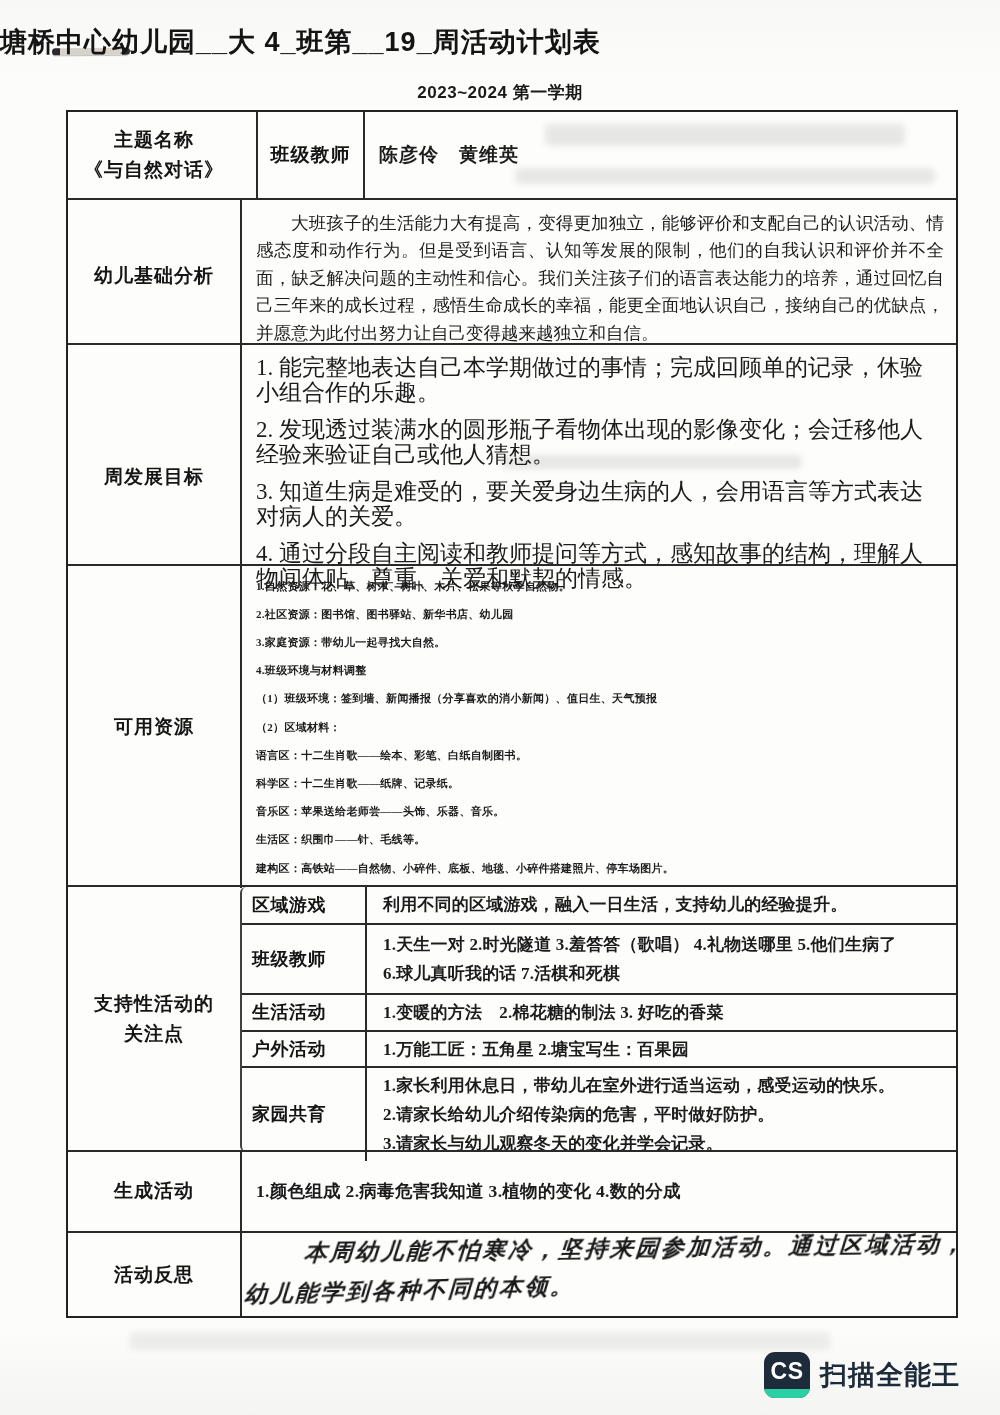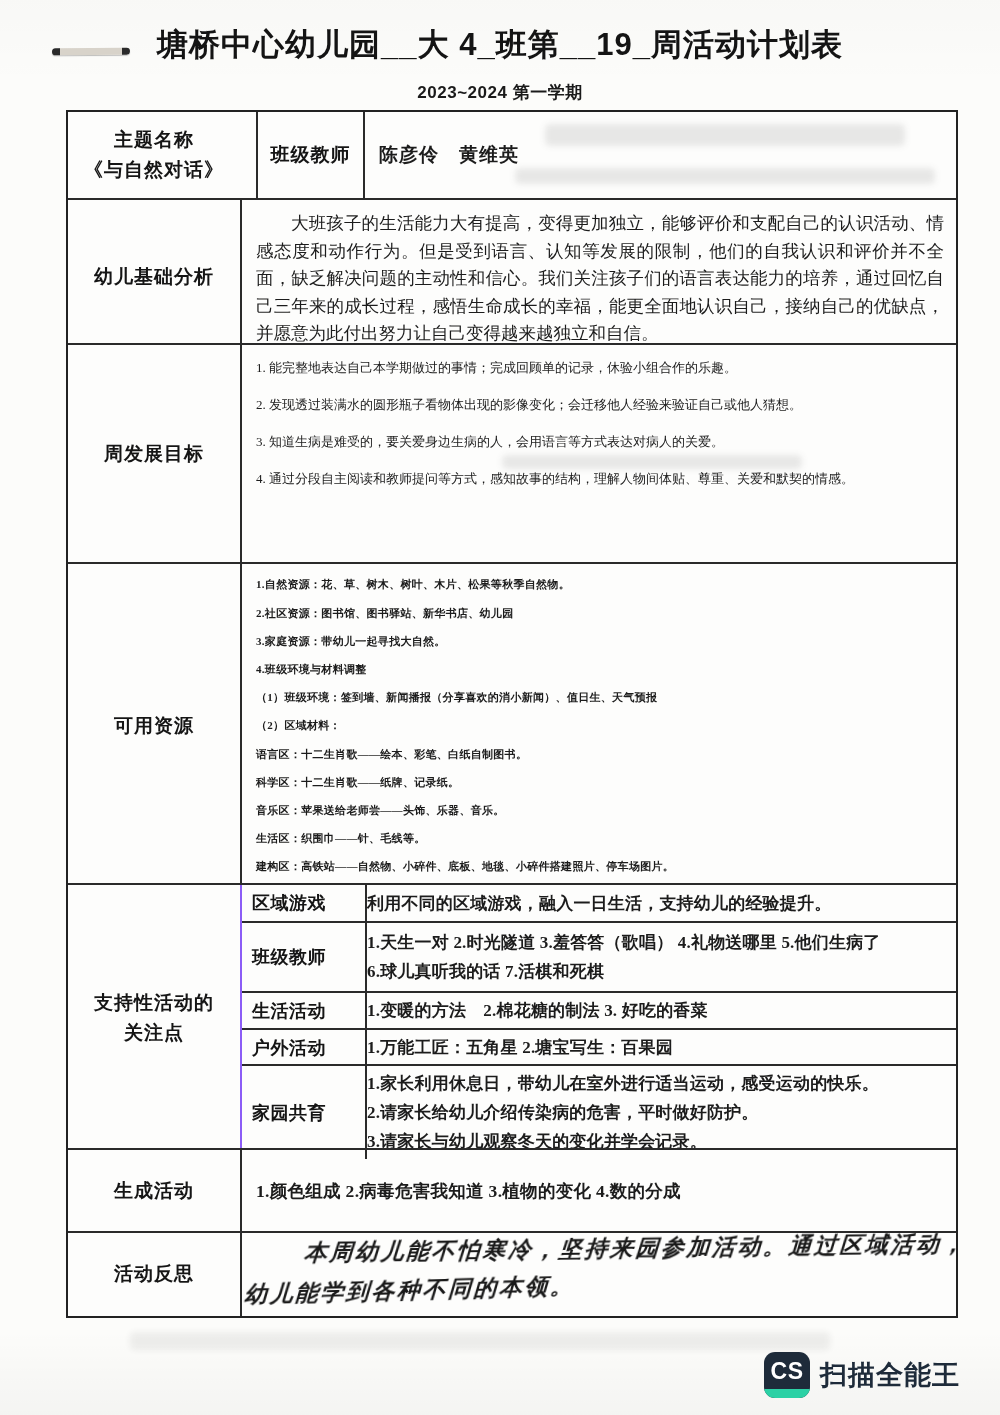--- a/index.html
+++ b/index.html
@@ -20,23 +20,22 @@
   }
   .pen-mark {
     position: absolute; left: 52px; top: 48px; width: 78px; height: 7px;
     border-radius: 4px;
     background: linear-gradient(to right, #2a2a2a 0 10%, #d8d3ca 10% 90%, #2a2a2a 90%);
     box-shadow: 0 1px 1px rgba(0,0,0,0.25);
     transform: rotate(-0.6deg);
   }
   .title {
     position: absolute; top: 24px; left: 0; width: 100%;
-    text-align: center;
-    font-family: "Liberation Sans", "DejaVu Sans", sans-serif;
-    font-size: 31px; font-weight: 800; letter-spacing: 1px; color: #141414;
+    font-family: "Liberation Sans", "DejaVu Sans", sans-serif;
+    font-size: 27px; font-weight: 800; letter-spacing: 1px; color: #141414;
   }
   .subtitle {
     position: absolute; top: 81px; left: 0; width: 100%;
     text-align: center;
     font-family: "Liberation Sans", "DejaVu Sans", sans-serif;
     font-size: 17px; font-weight: 700; color: #1a1a1a; letter-spacing: 0.5px;
   }
 
   .doc-table {
     position: absolute; left: 66px; top: 110px; width: 892px; height: 1208px;
@@ -63,33 +62,33 @@
   .r-gen     { height: 83px;  grid-template-columns: 172px 1fr; }
   .r-reflect { height: 86px;  grid-template-columns: 172px 1fr; }
 
   .teachers-cell { display: flex; align-items: center; font-size: 19px; font-weight: 600; letter-spacing: 1px; }
 
   .analysis-text {
     font-size: 17.5px; line-height: 27.5px; text-align: justify;
     text-indent: 2em; padding-top: 4px; font-weight: 500;
   }
   .goals-cell { padding-top: 10px; }
-  .goal-line { font-size: 13px; line-height: 25px; margin-bottom: 12px; font-weight: 500; }
+  .goal-line { font-size: 23px; line-height: 25px; margin-bottom: 12px; font-weight: 500; }
   .res-cell { padding-top: 6px; }
   .res-line { font-size: 11px; line-height: 28.2px; font-weight: 600; letter-spacing: 0.3px; }
 
-  .sub-table { border-left: 2px solid #8b5cf6; display: flex; flex-direction: column; }
+  .sub-table { border-left: 2px solid #404040; display: flex; flex-direction: column; border-radius: 6px; }
   .sub-row { display: grid; grid-template-columns: 123px 1fr; border-top: 2px solid #2a2a2a; }
   .sub-row.first { border-top: none; }
   .sub-label {
     display: flex; align-items: center; padding-left: 10px;
     font-family: "Liberation Sans", "DejaVu Sans", sans-serif;
     font-weight: 700; font-size: 18px; color: #151515; letter-spacing: 0.5px;
   }
-  .sub-body { border-left: 2px solid #2a2a2a; padding: 3px 10px 3px 0; display: flex; flex-direction: column; justify-content: center; }
+  .sub-body { border-left: 2px solid #2a2a2a; padding: 3px 10px 3px 16px; display: flex; flex-direction: column; justify-content: center; }
   .sub-line { font-size: 17px; font-weight: 600; line-height: 29px; letter-spacing: 0.2px; }
   .sr-region { height: 36px; } .sr-group { height: 70px; } .sr-life { height: 37px; }
   .sr-out { height: 36px; } .sr-home { height: 86px; }
 
   .gen-cell { display: flex; align-items: center; font-size: 17.5px; font-weight: 600; letter-spacing: 0.3px; }
 
   .reflect-body { overflow: visible; }
   .hand {
     position: absolute;
     font-family: "DejaVu Serif", serif;

